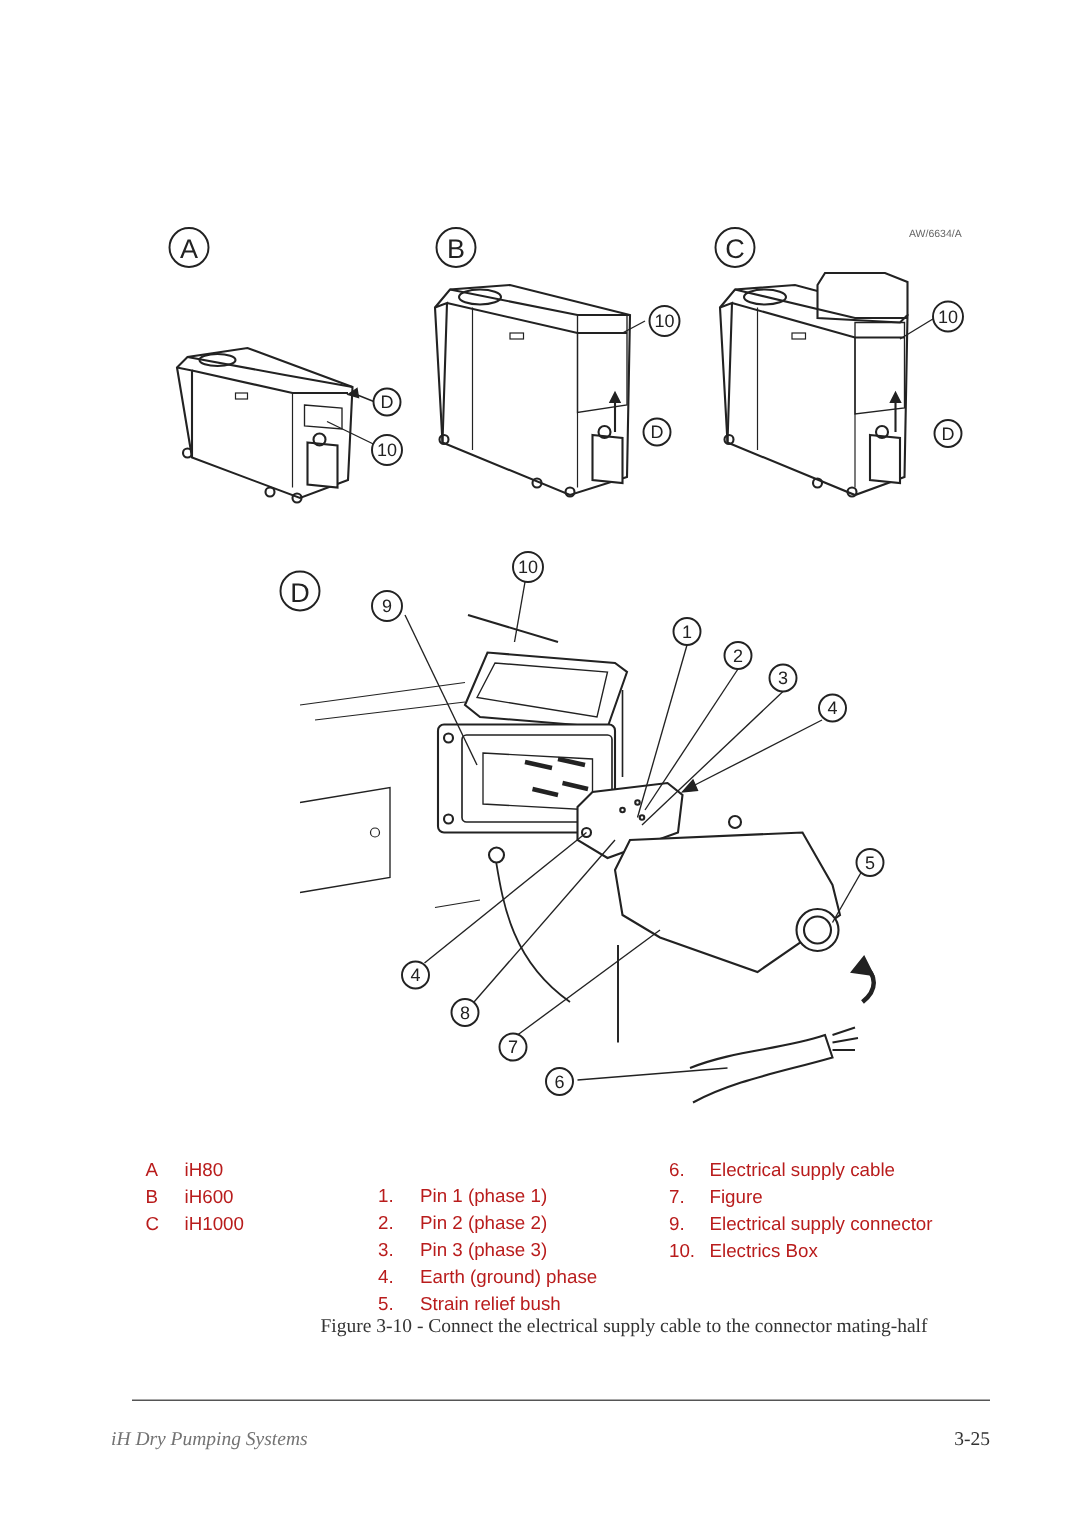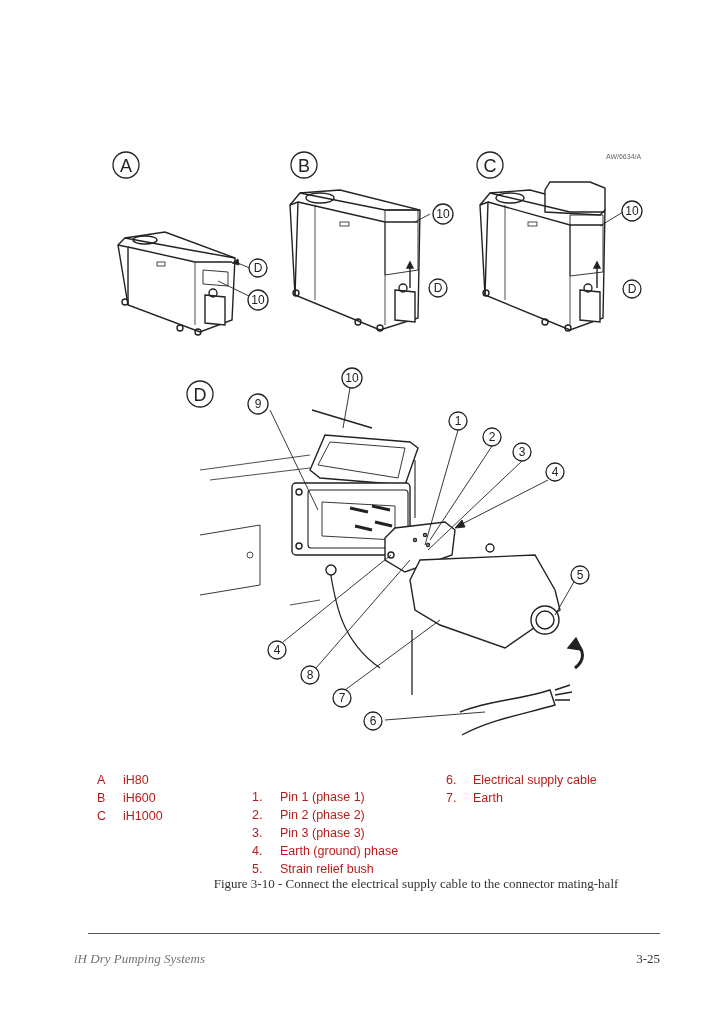--- a/index.html
+++ b/index.html
@@ -198,20 +198,22 @@
 </div>
 <div class="legend" style="left:252px; top:788px;">
   <div class="row"><span class="k" style="width:28px">1.</span><span>Pin 1 (phase 1)</span></div>
   <div class="row"><span class="k" style="width:28px">2.</span><span>Pin 2 (phase 2)</span></div>
   <div class="row"><span class="k" style="width:28px">3.</span><span>Pin 3 (phase 3)</span></div>
   <div class="row"><span class="k" style="width:28px">4.</span><span>Earth (ground) phase</span></div>
   <div class="row"><span class="k" style="width:28px">5.</span><span>Strain relief bush</span></div>
 </div>
 <div class="legend" style="left:446px; top:771px;">
   <div class="row"><span class="k" style="width:27px">6.</span><span>Electrical supply cable</span></div>
-  <div class="row"><span class="k" style="width:27px">7.</span><span>Earth</span></div>
+  <div class="row"><span class="k" style="width:27px">7.</span><span>Figure</span></div>
+  <div class="row"><span class="k" style="width:27px">9.</span><span>Electrical supply connector</span></div>
+  <div class="row"><span class="k" style="width:27px">10.</span><span>Electrics Box</span></div>
 </div>
 
 <div class="caption">Figure 3-10 - Connect the electrical supply cable to the connector mating-half</div>
 
 <div class="rule"></div>
 <div class="footer-left">iH Dry Pumping Systems</div>
 <div class="footer-right">3-25</div>
 
 </body></html>

